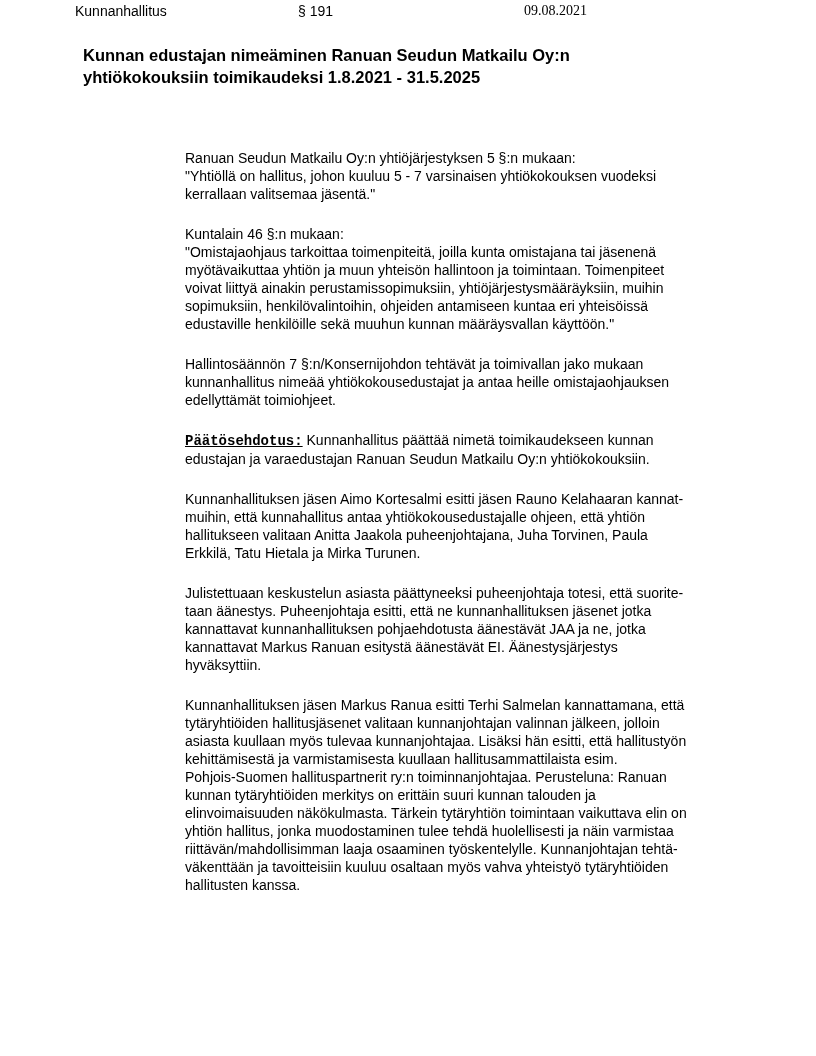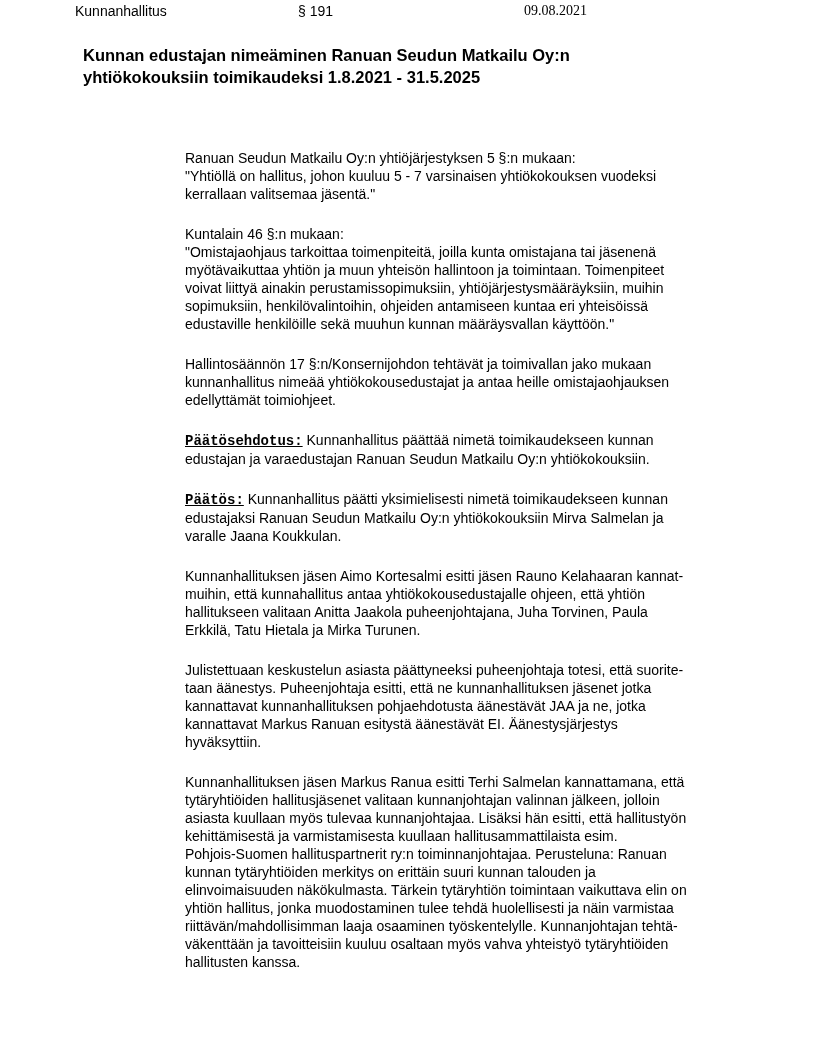--- a/index.html
+++ b/index.html
@@ -87,31 +87,28 @@
 "Yhtiöllä on hallitus, johon kuuluu 5 - 7 varsinaisen yhtiökokouksen vuodeksi
 kerrallaan valitsemaa jäsentä."</span></p>
 
     <p class="para"><span>Kuntalain 46 §:n mukaan:
 "Omistajaohjaus tarkoittaa toimenpiteitä, joilla kunta omistajana tai jäsenenä
 myötävaikuttaa yhtiön ja muun yhteisön hallintoon ja toimintaan. Toimenpiteet
 voivat liittyä ainakin perustamissopimuksiin, yhtiöjärjestysmääräyksiin, muihin
 sopimuksiin, henkilövalintoihin, ohjeiden antamiseen kuntaa eri yhteisöissä
 edustaville henkilöille sekä muuhun kunnan määräysvallan käyttöön."</span></p>
 
-    <p class="para"><span>Hallintosäännön 17 §:n/Konsernijohdon tehtävät ja toimivallan jako mukaan
+    <p class="para"><span>Hallintosäännön 7 §:n/Konsernijohdon tehtävät ja toimivallan jako mukaan
 kunnanhallitus nimeää yhtiökokousedustajat ja antaa heille omistajaohjauksen
 edellyttämät toimiohjeet.</span></p>
 
     <p class="para"><span class="lead">Päätösehdotus:</span><span> Kunnanhallitus päättää nimetä toimikaudekseen kunnan
 edustajan ja varaedustajan Ranuan Seudun Matkailu Oy:n yhtiökokouksiin.</span></p>
 
 
-    <p class="para"><span class="lead">Päätös:</span><span> Kunnanhallitus päätti yksimielisesti nimetä toimikaudekseen kunnan
-edustajaksi Ranuan Seudun Matkailu Oy:n yhtiökokouksiin Mirva Salmelan ja
-varalle Jaana Koukkulan.</span></p>
 
     <p class="para"><span>Kunnanhallituksen jäsen Aimo Kortesalmi esitti jäsen Rauno Kelahaaran kannat-
 muihin, että kunnahallitus antaa yhtiökokousedustajalle ohjeen, että yhtiön
 hallitukseen valitaan Anitta Jaakola puheenjohtajana, Juha Torvinen, Paula
 Erkkilä, Tatu Hietala ja Mirka Turunen.</span></p>
 
     <p class="para"><span>Julistettuaan keskustelun asiasta päättyneeksi puheenjohtaja totesi, että suorite-
 taan äänestys. Puheenjohtaja esitti, että ne kunnanhallituksen jäsenet jotka
 kannattavat kunnanhallituksen pohjaehdotusta äänestävät JAA ja ne, jotka
 kannattavat Markus Ranuan esitystä äänestävät EI. Äänestysjärjestys

